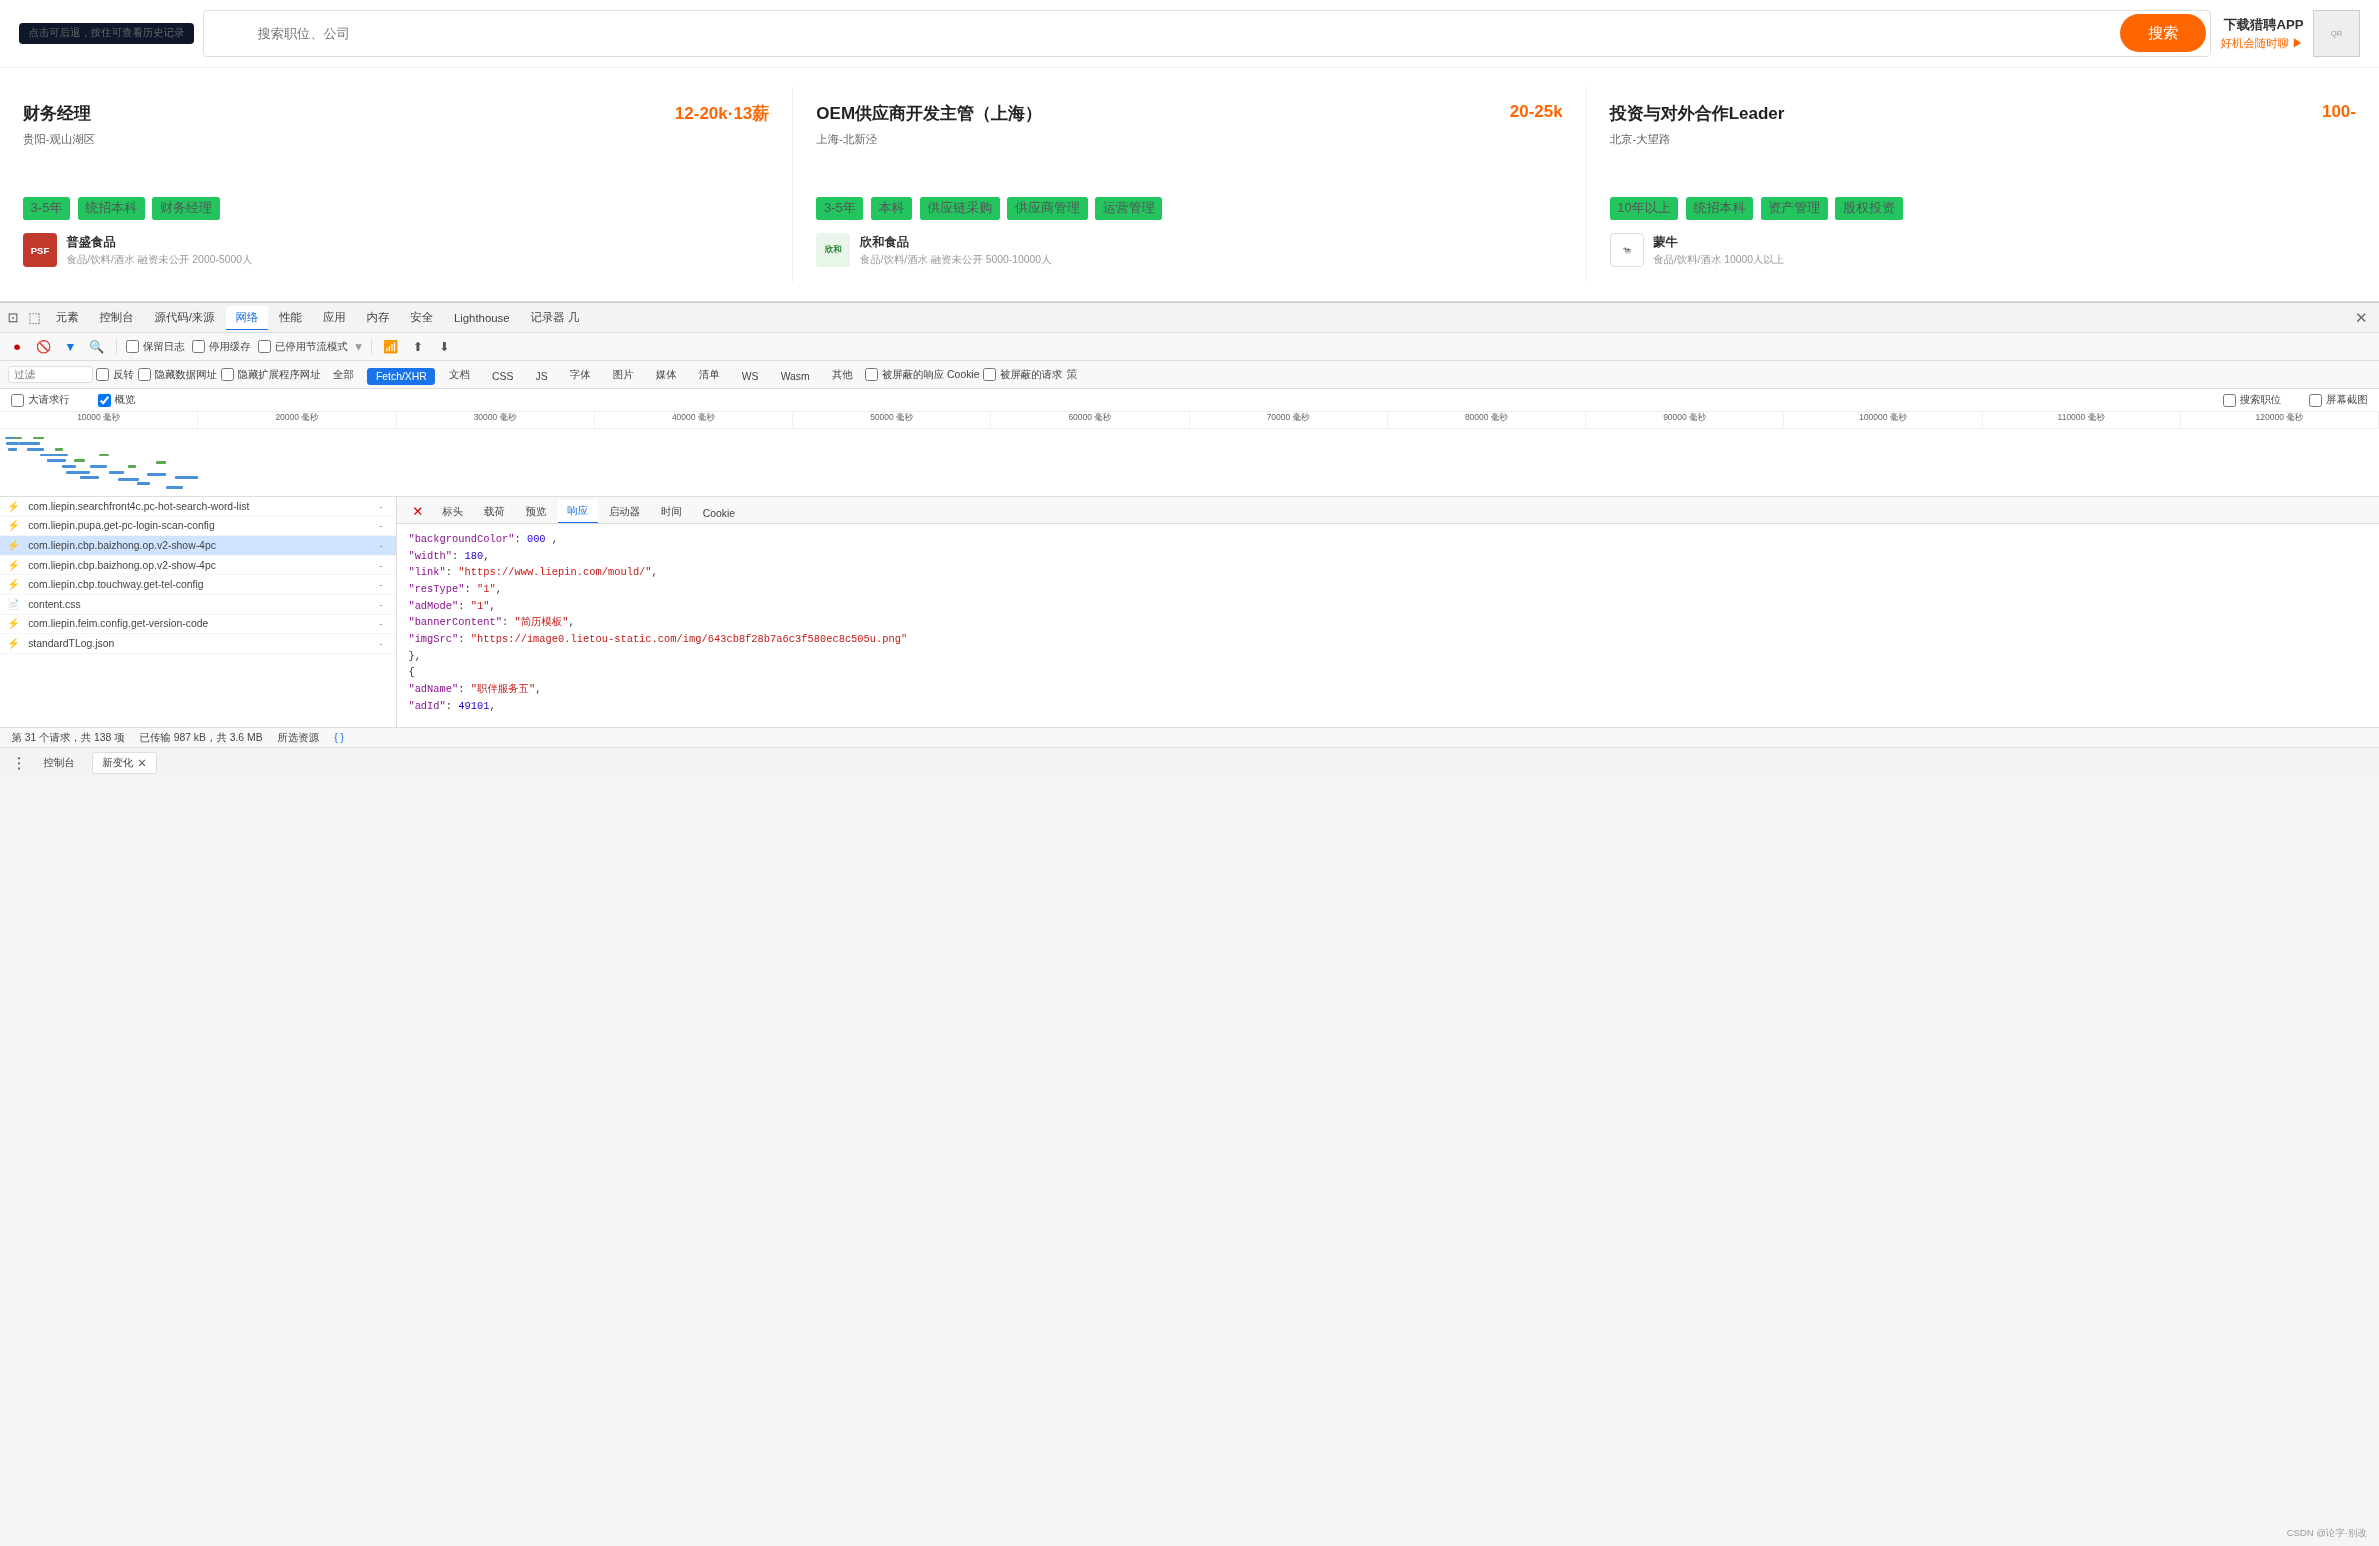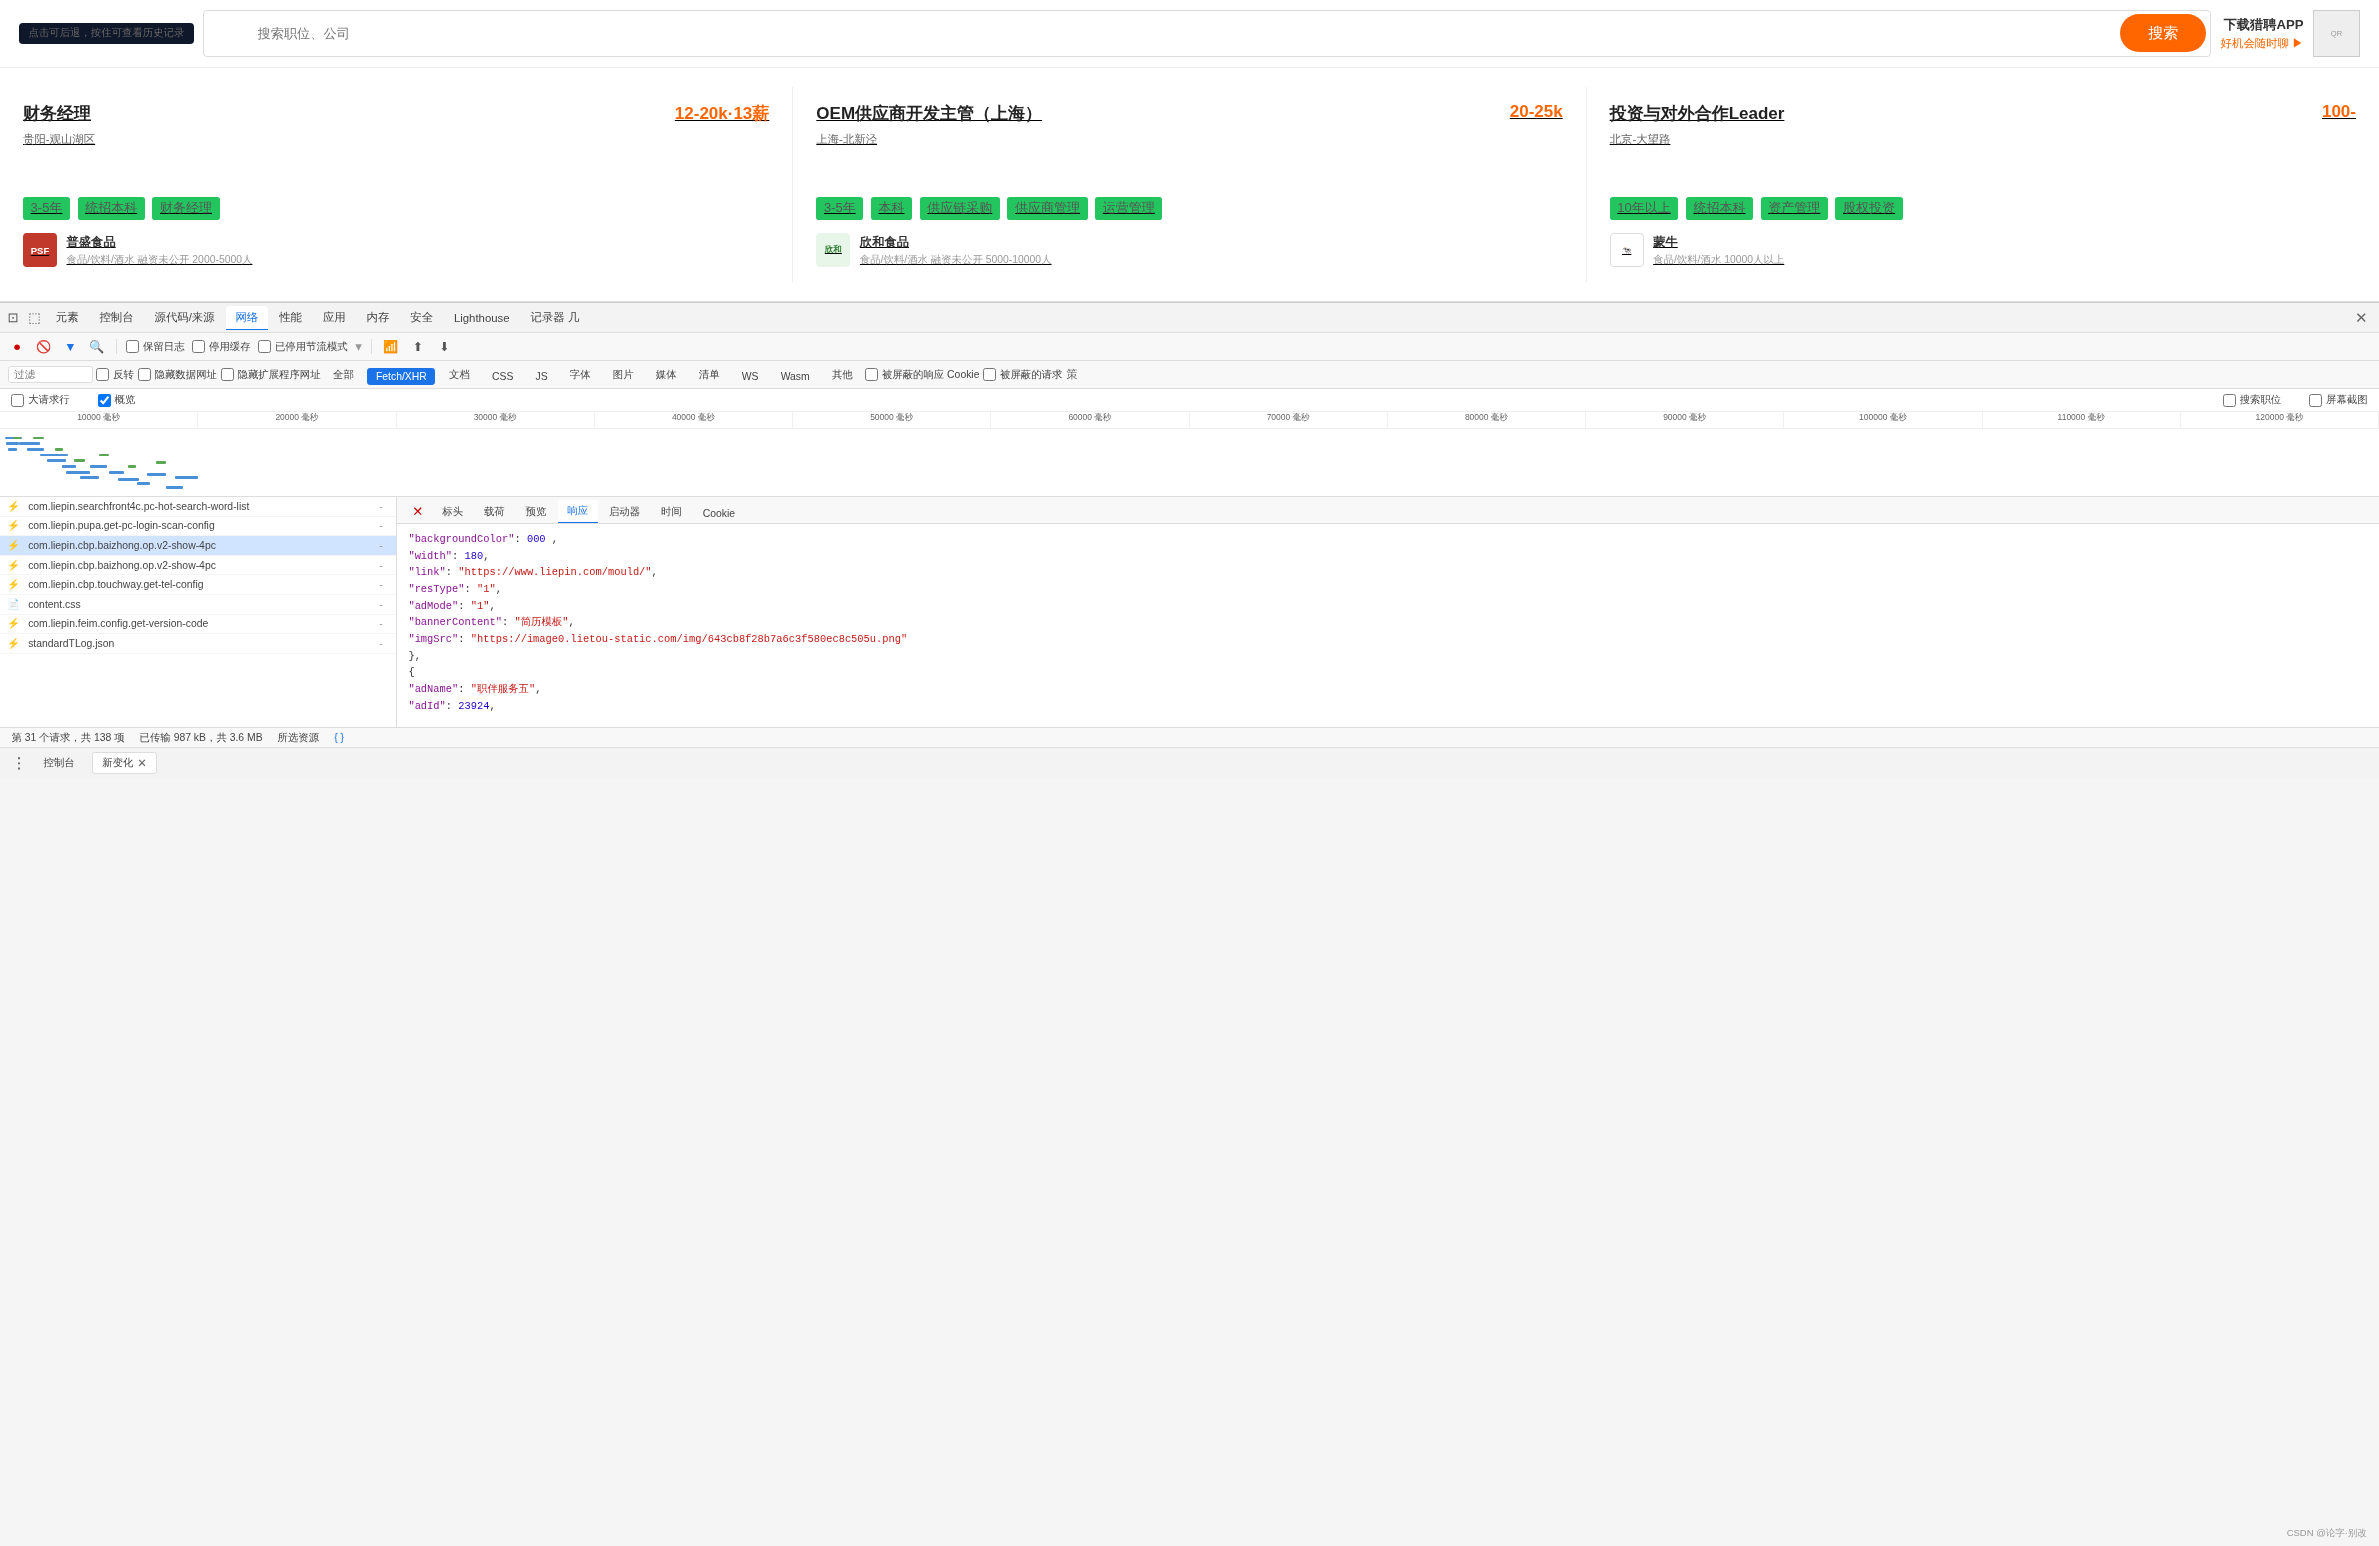--- a/index.html
+++ b/index.html
@@ -72,21 +72,20 @@
       display: flex;
       gap: 0;
       overflow: hidden;
       border-bottom: 1.9px solid #e0e0e0;
     }
     .job-card {
       flex: 1;
       padding: 15px 23px;
       border-right: 0.9px solid #eee;
       min-width: 0;
-      text-decoration: underline;
     }
     .job-card:last-child { border-right: none; }
     .job-header { display: flex; justify-content: space-between; align-items: flex-start; margin-bottom: 7.6px; }
     .job-title { font-size: 17px; font-weight: bold; color: #222; }
     .job-salary { font-size: 17px; font-weight: bold; color: #f60; margin-left: 40px; }
     .job-location { color: #666; font-size: 11.4px; margin-bottom: 9.5px; }
     .job-tags { display: flex; gap: 7.6px; flex-wrap: wrap; margin-bottom: 13.2px; }
     .job-tag { background: #22c55e; color: #555; padding: 2.8px 7.6px; border-radius: 2.8px; font-size: 13px; margin-top: 40px; }
     .company-info { display: flex; align-items: center; gap: 9.5px; }
     .company-logo { width: 34px; height: 34px; background: #f0f0f0; border-radius: 3.8px; display: flex; align-items: center; justify-content: center; font-size: 8.5px; color: #999; overflow: hidden; }
@@ -542,21 +541,21 @@
         <div class="json-line"><span class="json-key">"backgroundColor"</span><span class="json-brace">: </span><span class="json-number">000</span><span class="json-brace"> ,</span></div>
         <div class="json-line"><span class="json-key">"width"</span><span class="json-brace">: </span><span class="json-number">180</span><span class="json-brace">,</span></div>
         <div class="json-line"><span class="json-key">"link"</span><span class="json-brace">: </span><span class="json-string">"https://www.liepin.com/mould/"</span><span class="json-brace">,</span></div>
         <div class="json-line"><span class="json-key">"resType"</span><span class="json-brace">: </span><span class="json-string">"1"</span><span class="json-brace">,</span></div>
         <div class="json-line"><span class="json-key">"adMode"</span><span class="json-brace">: </span><span class="json-string">"1"</span><span class="json-brace">,</span></div>
         <div class="json-line"><span class="json-key">"bannerContent"</span><span class="json-brace">: </span><span class="json-string">"简历模板"</span><span class="json-brace">,</span></div>
         <div class="json-line"><span class="json-key">"imgSrc"</span><span class="json-brace">: </span><span class="json-string">"https://image0.lietou-static.com/img/643cb8f28b7a6c3f580ec8c505u.png"</span></div>
         <div class="json-line"><span class="json-brace">},</span></div>
         <div class="json-line"><span class="json-brace">{</span></div>
         <div class="json-line"><span class="json-key">"adName"</span><span class="json-brace">: </span><span class="json-string">"职伴服务五"</span><span class="json-brace">,</span></div>
-        <div class="json-line"><span class="json-key">"adId"</span><span class="json-brace">: </span><span class="json-number">23924</span><span class="json-brace">,</span></div>
+        <div class="json-line"><span class="json-key">"adId"</span><span class="json-brace">: </span><span class="json-number">49101</span><span class="json-brace">,</span></div>
       </div>
     </div>
   </div>
 
   <div class="status-bar">
     <span>第 31 个请求，共 138 项</span>
     <span>已传输 987 kB，共 3.6 MB</span>
     <span>所选资源</span>
     <span style="color:#1a73e8; cursor:pointer;">{ }</span>
   </div>

